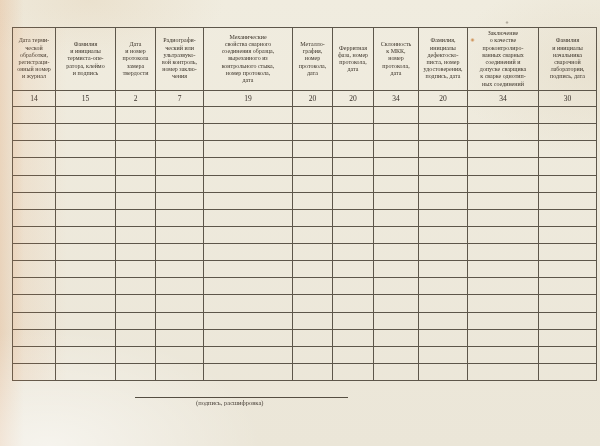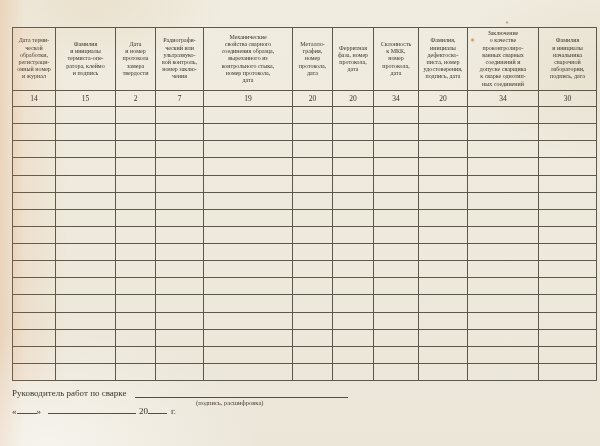--- a/index.html
+++ b/index.html
@@ -389,19 +389,17 @@
           <td></td>
           <td></td>
         </tr>
       </tbody>
   </table>
 
   <div class="tint-left"></div>
   <div class="stain"></div>
   <div class="speck"></div>
 
-  <div class="sig-label">Руководитель работ по сварке</div>
   <div class="sig-line"></div>
   <div class="sig-hint">(подпись, расшифровка)</div>
 
-  <div class="date-row"><span>«</span><span class="blank b1"></span><span>»</span><span class="blank b2"></span><span>20</span><span class="blank b3"></span><span>г.</span></div>
 
 </div>
 
 </body></html>

